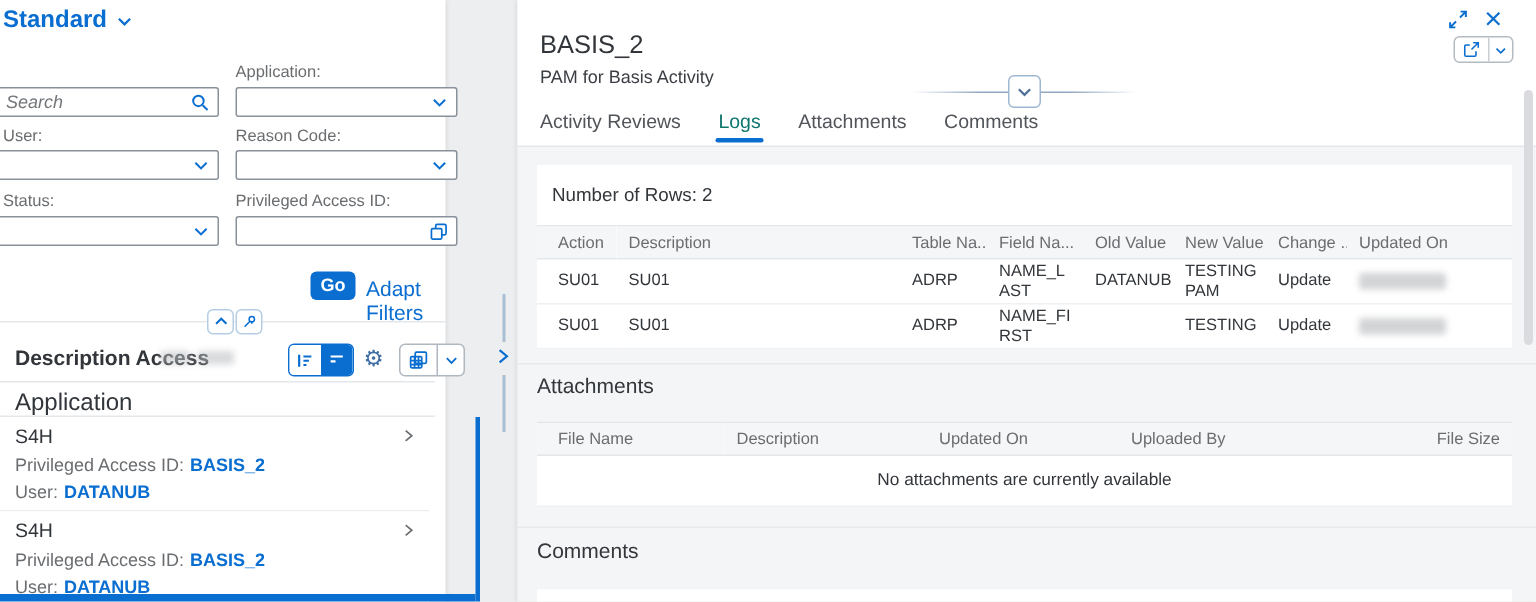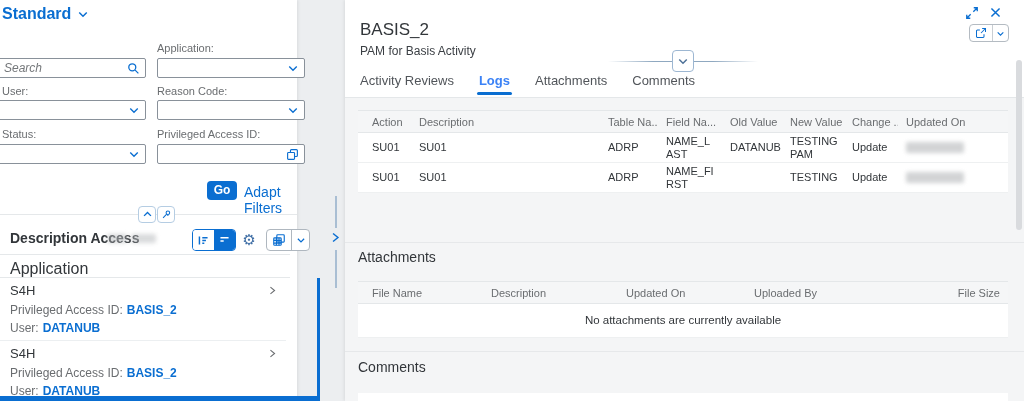--- a/index.html
+++ b/index.html
@@ -75,21 +75,21 @@
   .share-btn > div { display:flex; align-items:center; justify-content:center; color:#0a6ed1; cursor:pointer; }
   .share-btn .main { width:23px; border-right:1px solid #c9ced3; }
   .share-btn .arrow { width:15px; }
   .collapse-line { position:absolute; top:61px; left:263px; width:150px; height:1px;
     background:linear-gradient(to right, rgba(137,156,176,0), #8fa8c0 30%, #8fa8c0 70%, rgba(137,156,176,0)); }
   .collapse-btn { position:absolute; left:327px; top:50px; width:22px; height:22px; background:#fff;
     border:1px solid #9db7d2; border-radius:4px; color:#4d7198;
     display:flex; align-items:center; justify-content:center; cursor:pointer; }
   .tabs { position:absolute; left:15px; bottom:0; height:26px; display:flex; gap:25px; }
   .tab { position:relative; font-size:13px; color:#51555a; line-height:20px; cursor:pointer; white-space:nowrap; }
-  .tab.selected { color:#3b82f6; font-weight:700; }
+  .tab.selected { color:#0f766e; font-weight:400; }
   .tab.selected::after { content:""; position:absolute; left:-2px; right:-2px; bottom:2px;
     height:3px; background:#0a6ed1; border-radius:2px; }
 
   .d-content { position:absolute; left:0; top:98px; right:0; bottom:0; background:#f4f5f6; overflow:hidden; }
   .card { position:absolute; left:13px; width:650px; background:#fff; }
   .tbl-toolbar { height:40px; display:flex; align-items:center; padding-left:10px;
     font-size:12.5px; color:#32363a; }
   table { border-collapse:collapse; table-layout:fixed; width:650px; }
   th { background:#f5f6f7; border-top:1px solid #e4e7e9; border-bottom:1px solid #e4e7e9;
     font-weight:400; font-size:11px; color:#6a6d70; text-align:left; height:22px;
@@ -345,20 +345,23 @@
       <span class="tab">Activity Reviews</span>
       <span class="tab selected">Logs</span>
       <span class="tab">Attachments</span>
       <span class="tab">Comments</span>
     </div>
   </div>
 
   <div class="d-content">
 
     <div class="card" style="top:12px;">
+      <div class="tbl-toolbar">
+        <span>Number of Rows: 2</span>
+      </div>
       <table>
         <colgroup>
           <col style="width:53px">
             <col style="width:189px">
             <col style="width:58px">
             <col style="width:64px">
           <col style="width:60px">
             <col style="width:62px">
             <col style="width:54px">
             <col style="width:110px">

